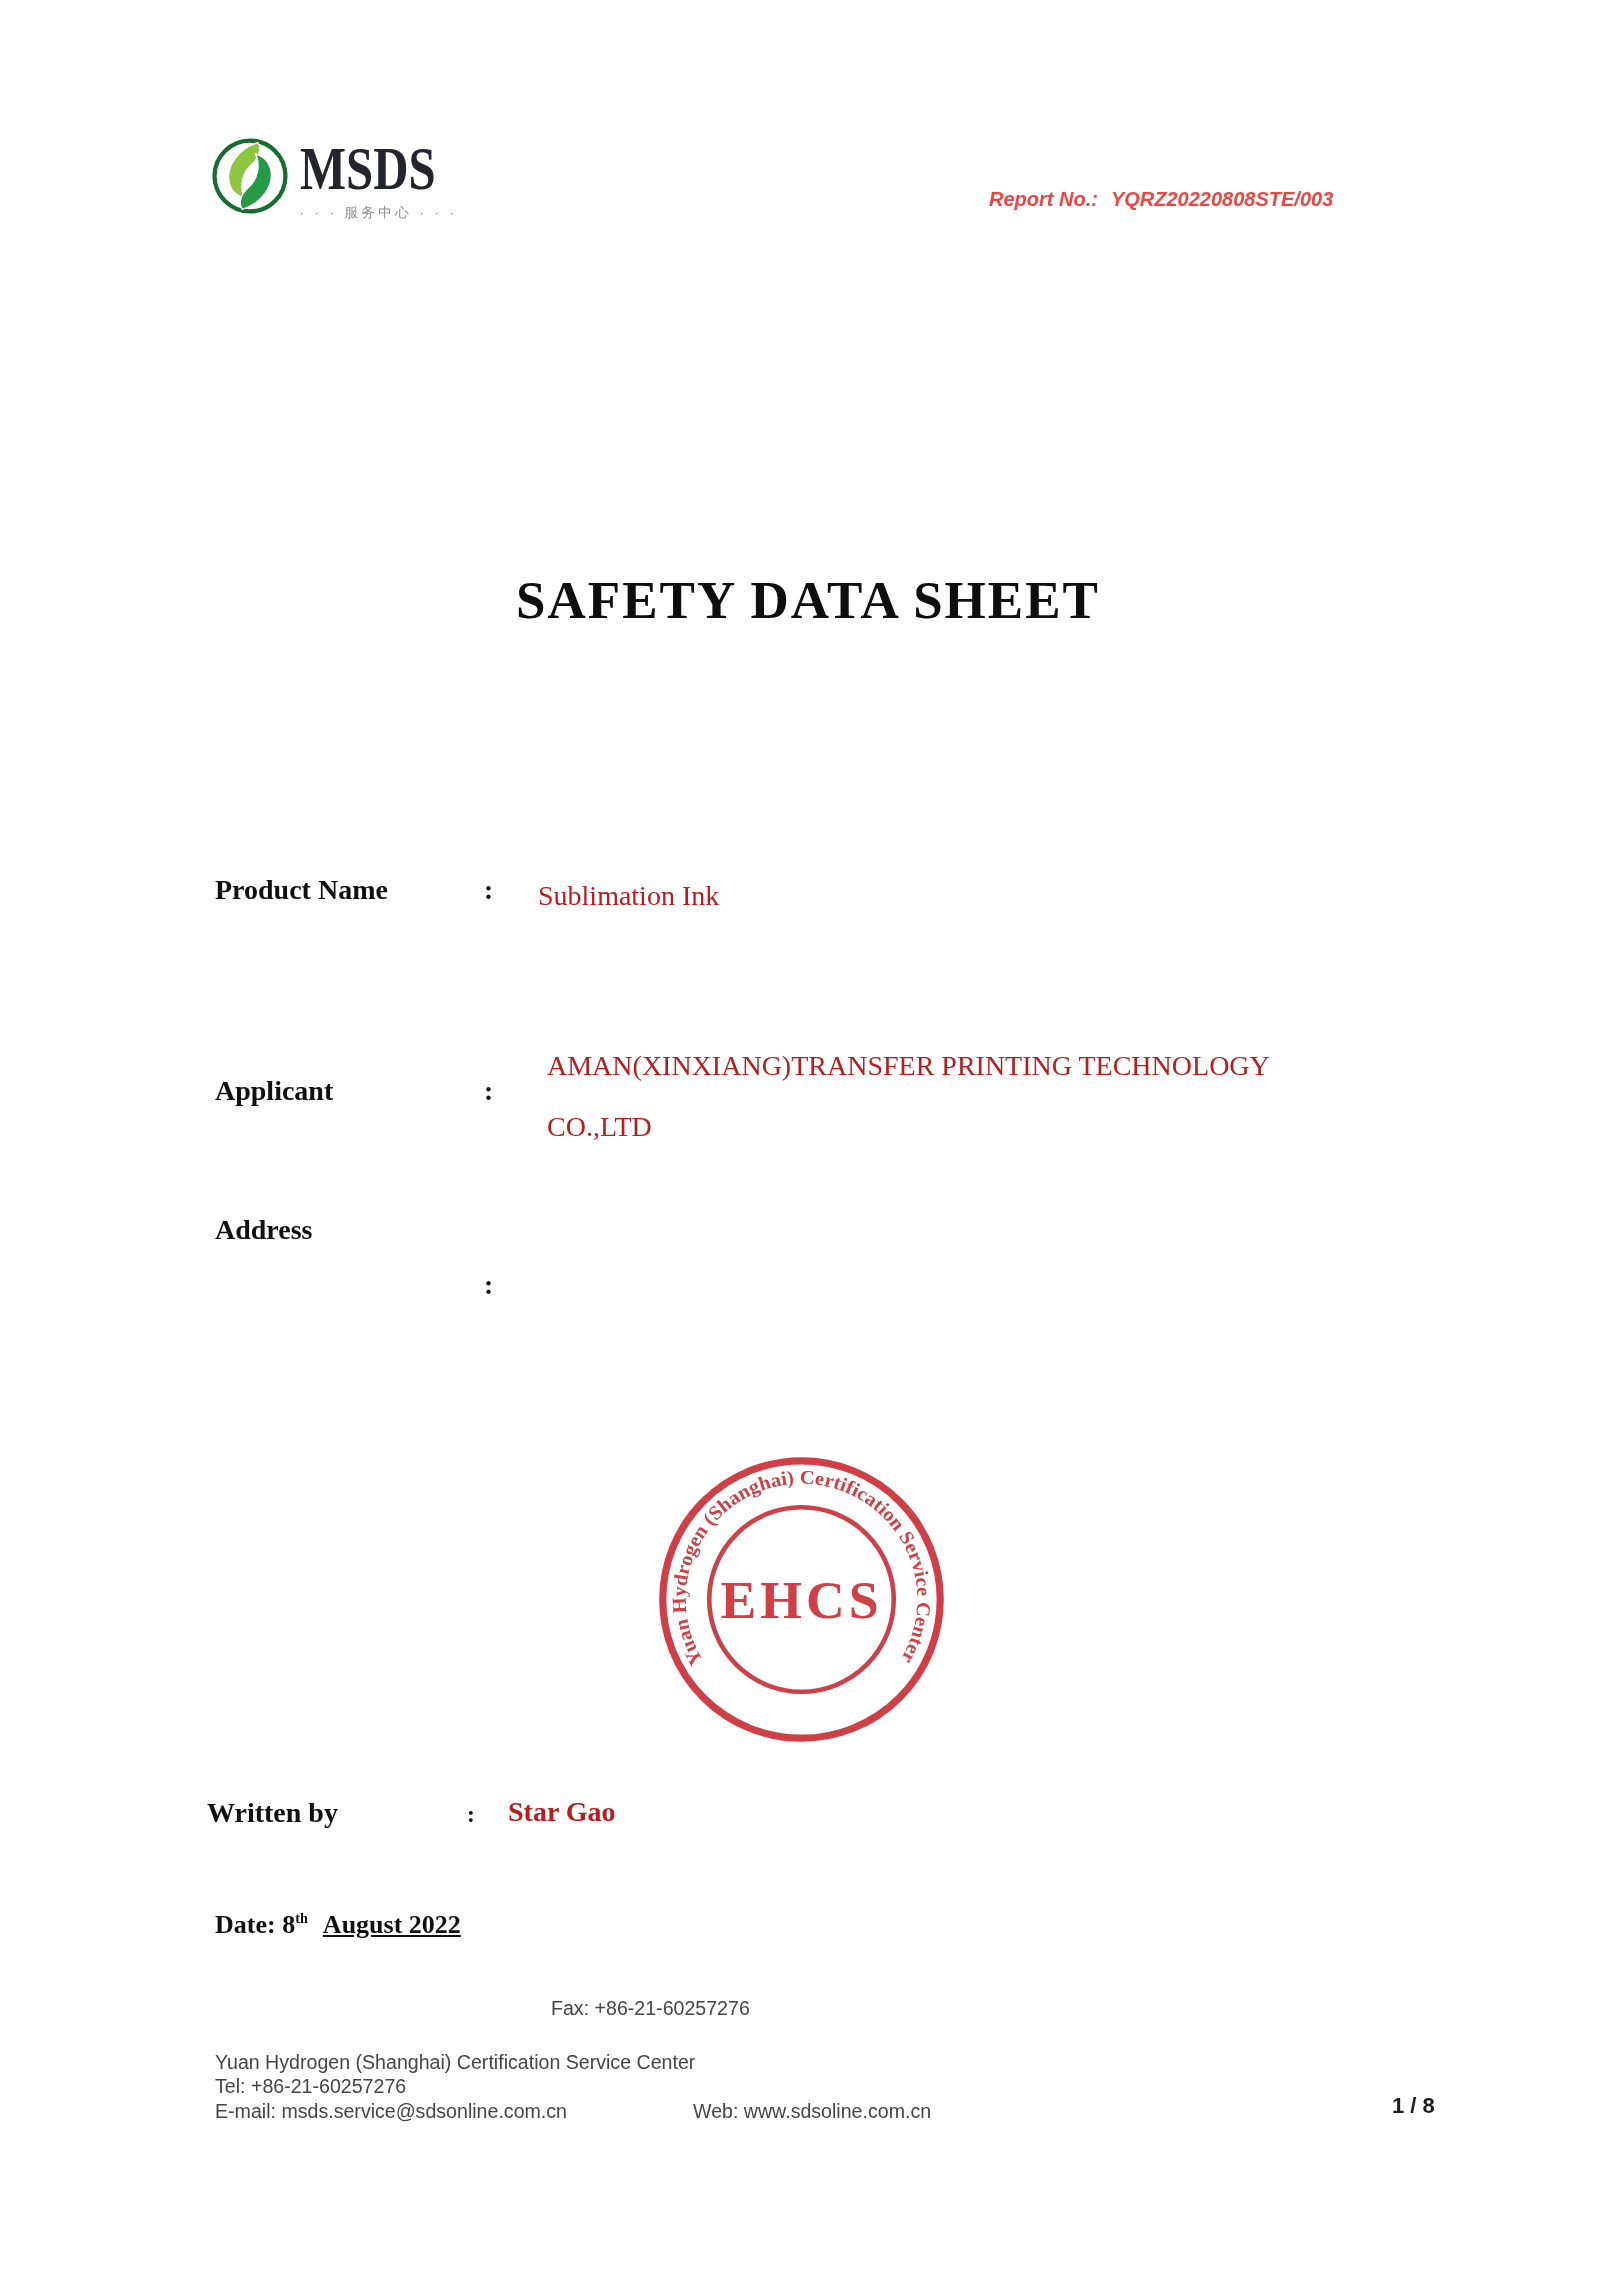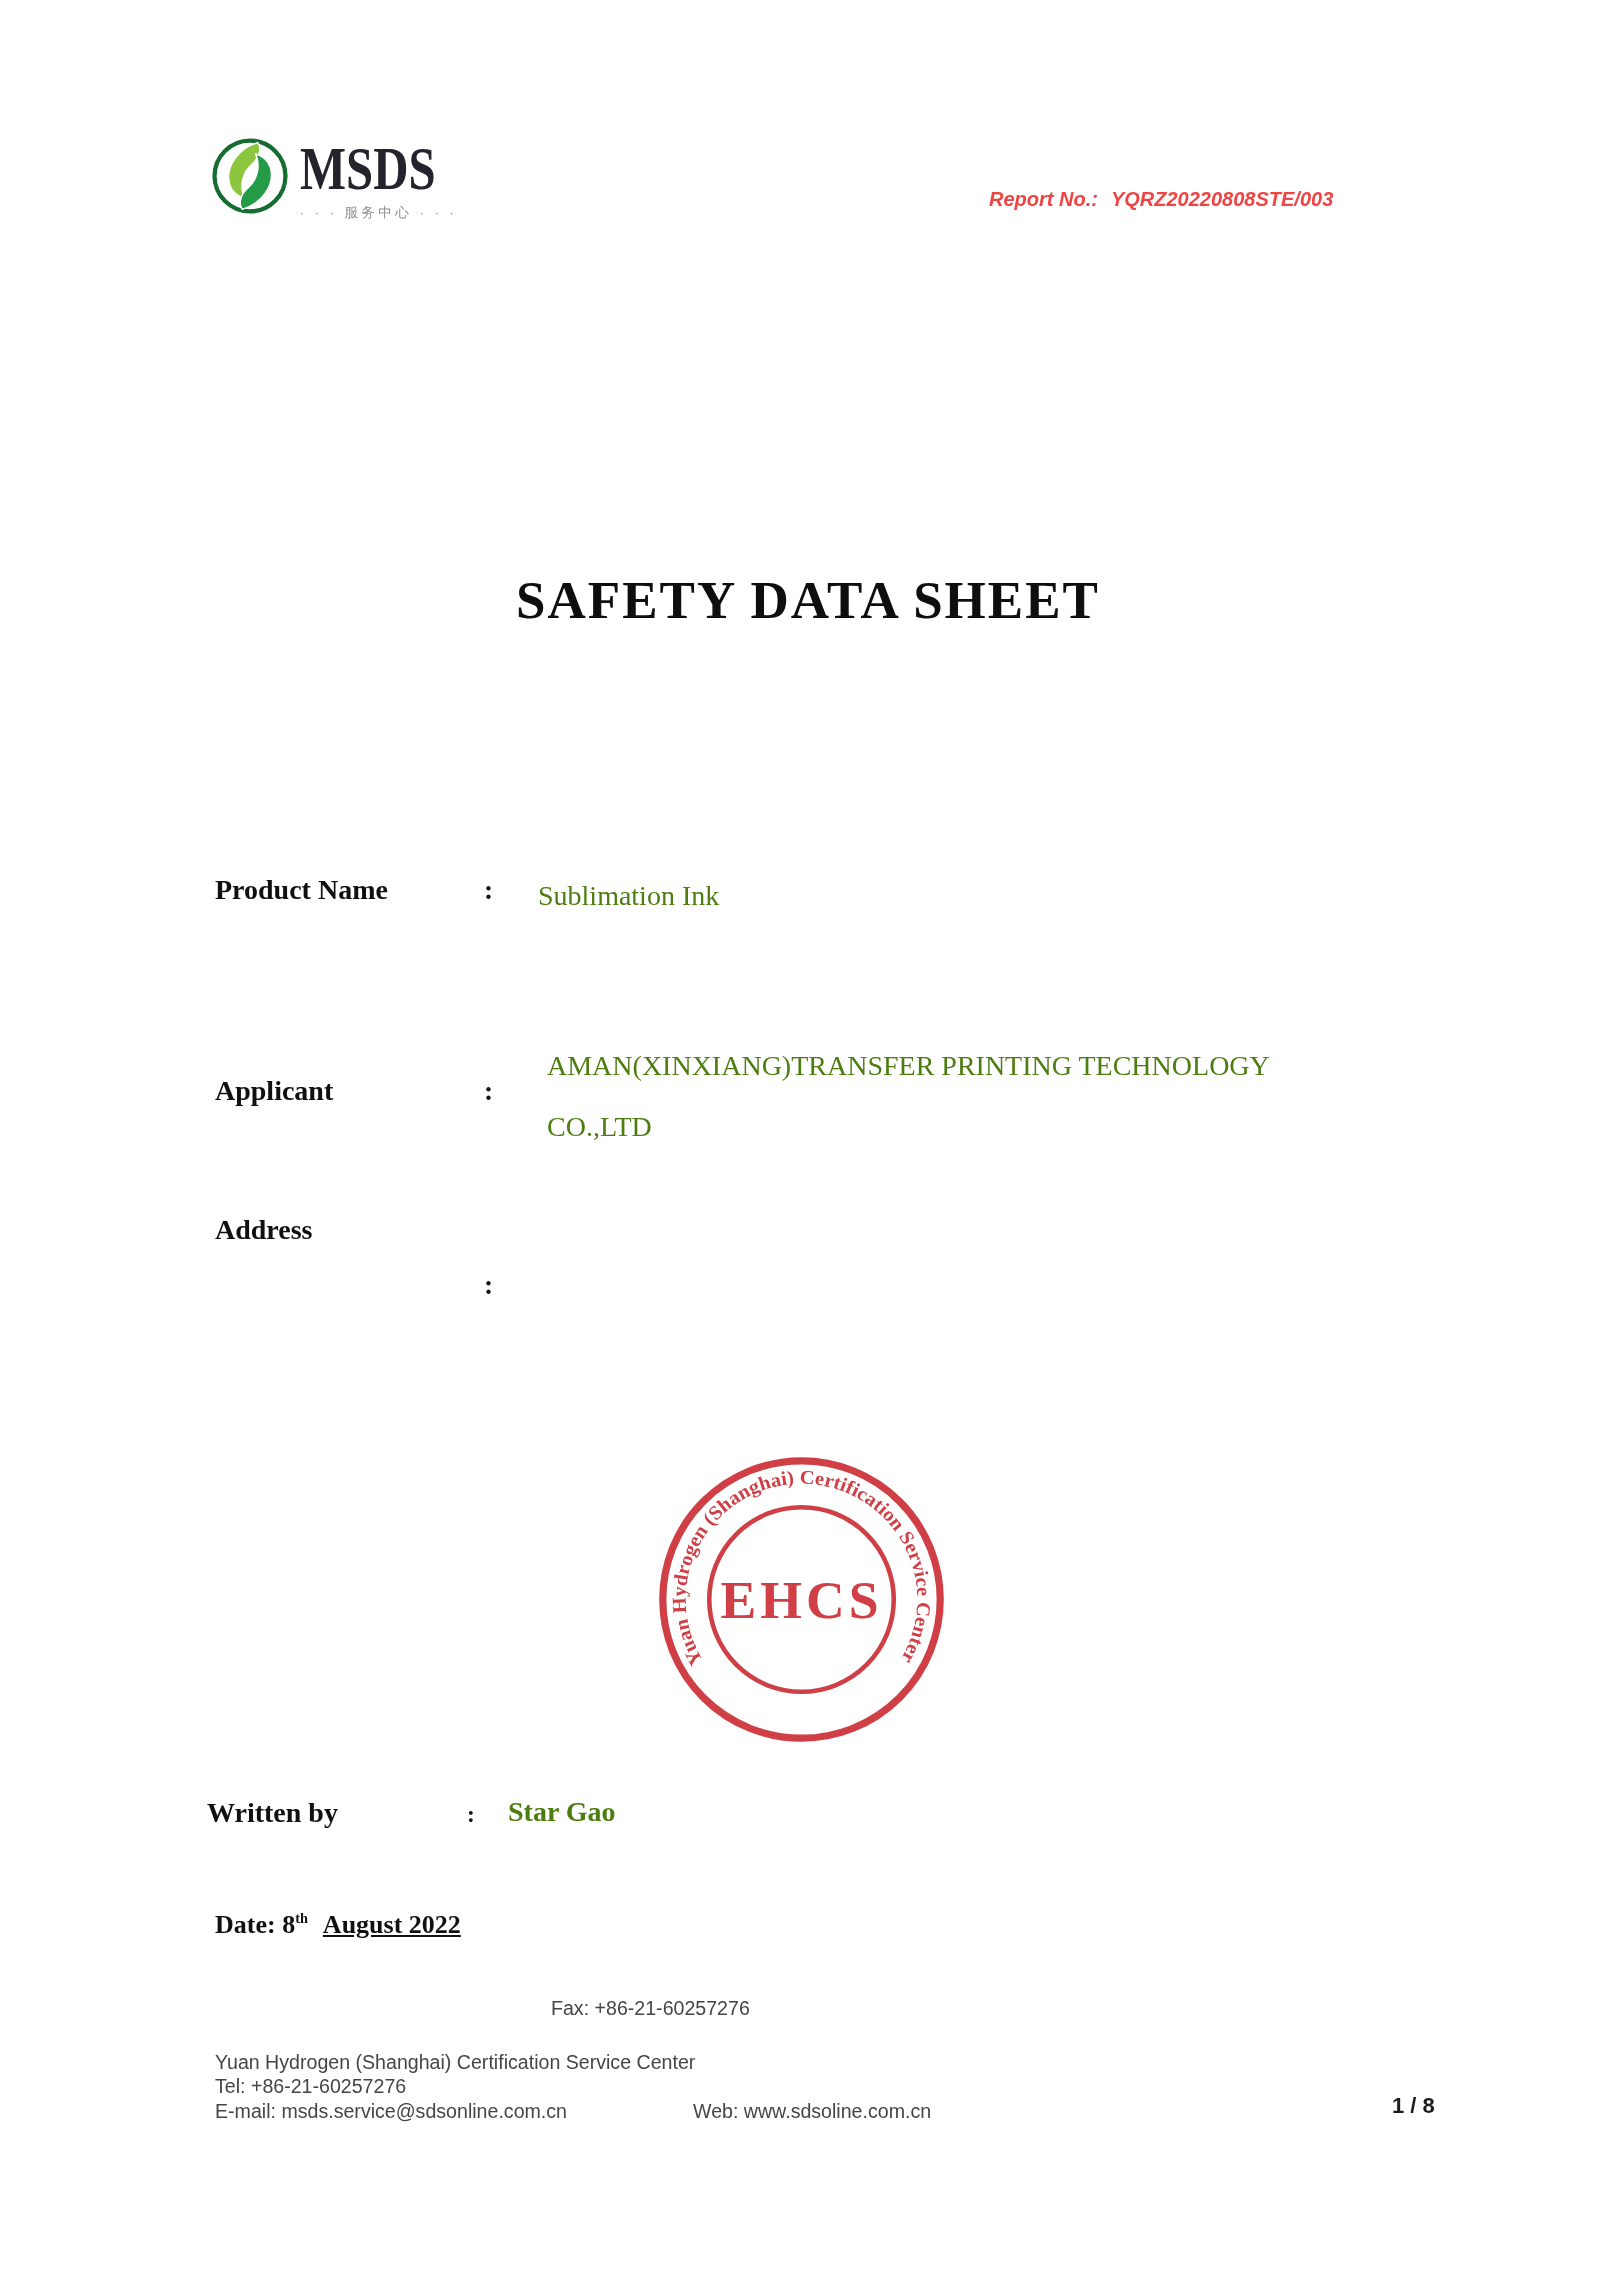--- a/index.html
+++ b/index.html
@@ -19,21 +19,21 @@
              font-weight:700;font-size:20px;color:#ef4444;white-space:nowrap;}
   .report-no .val{margin-left:13px;}
 
   
   .doc-title{left:0;top:523px;width:1616px;text-align:center;font-weight:700;
              font-size:53px;letter-spacing:2px;color:#0e0e0e;margin-top:47px;}
 
   
   .f-label{font-weight:700;font-size:28px;color:#101010;white-space:nowrap;}
   .f-colon{font-weight:700;font-size:27.5px;color:#101010;}
-  .f-value{font-size:28px;color:#4d7c0f;white-space:nowrap;}
+  .f-value{font-size:28px;color:#b91c1c;white-space:nowrap;}
   .lbl-product{left:215px;top:874px;}
   .col-product{left:484px;top:874px;}
   .val-product{left:538px;top:880px;}
   .lbl-applicant{left:215px;top:1075px;}
   .col-applicant{left:484px;top:1075px;}
   .val-applicant{left:547px;top:1035px;line-height:61px;}
   .lbl-address{left:215px;top:1214px;}
   .col-address{left:484px;top:1269px;}
   .val-address{left:547px;top:1248px;line-height:41px;}
 

